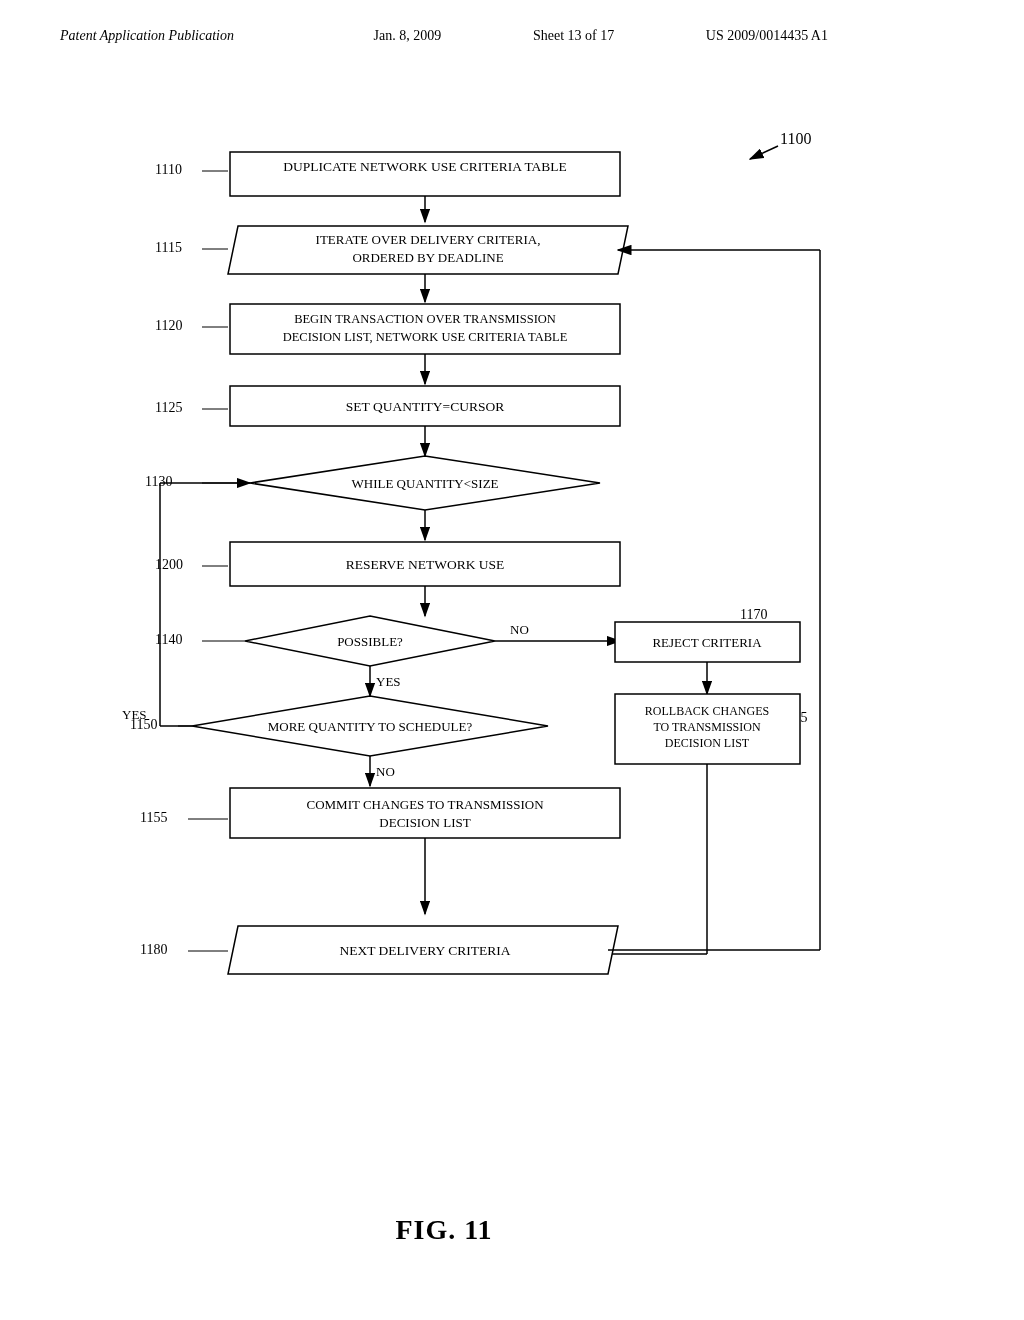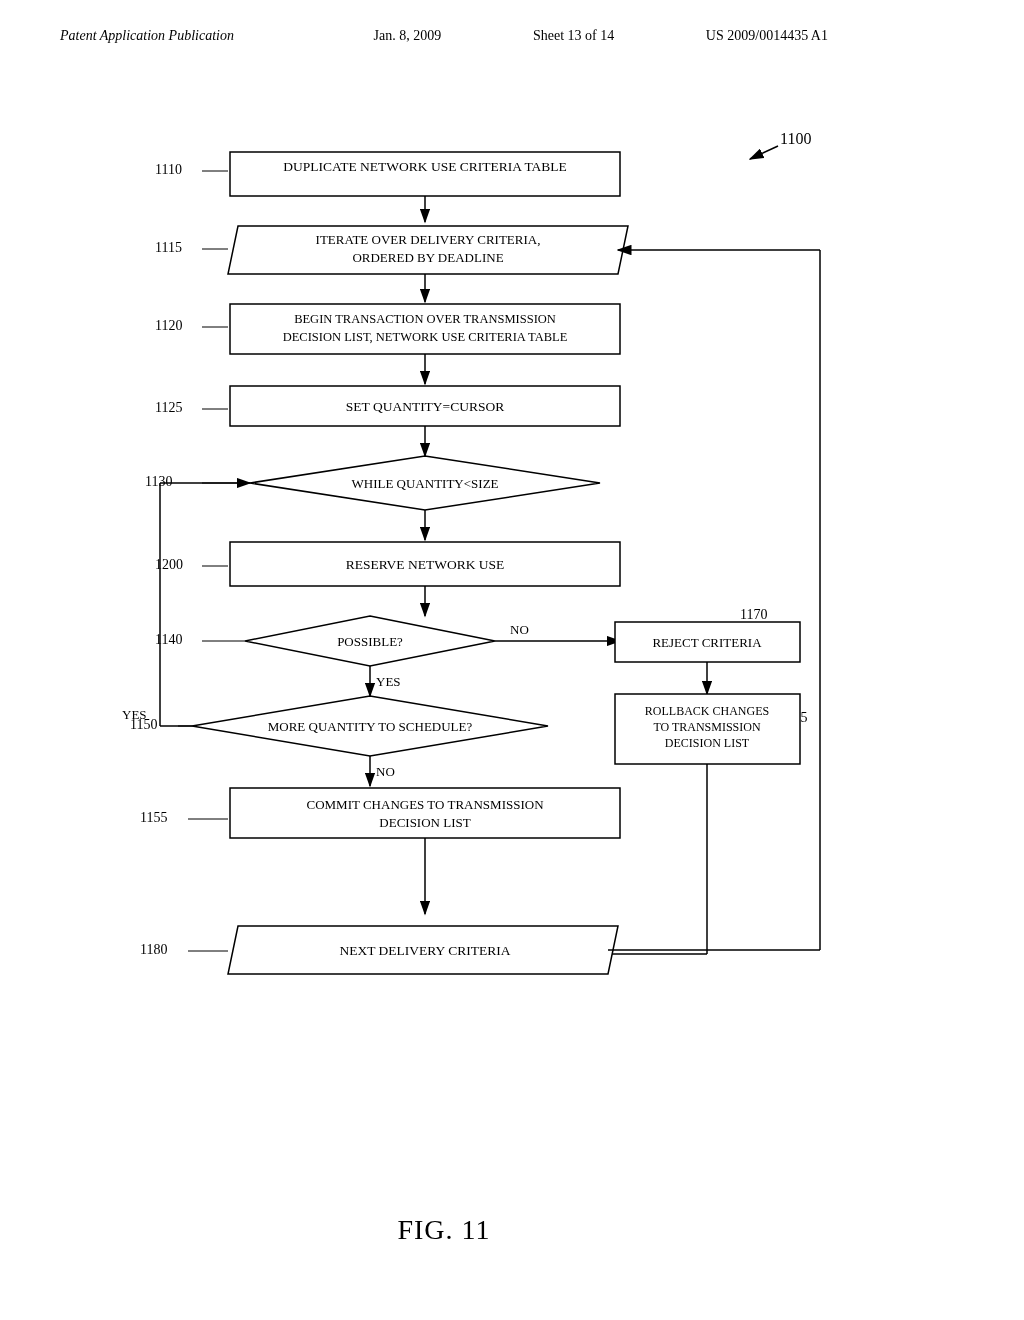--- a/index.html
+++ b/index.html
@@ -44,34 +44,34 @@
       width: 860px;
       height: 1100px;
       display: block;
       margin: 0 auto;
     }
 
     
     .fig-label {
       text-align: center;
       font-size: 28px;
-      font-weight: normal;
+      font-weight: bold;
       padding-bottom: 20px;
       letter-spacing: 1px;
     }
   </style>
 </head>
 <body>
 
 <div class="page">
 
   <div class="header">
     <div class="header-left">Patent Application Publication</div>
     <div class="header-center">Jan. 8, 2009</div>
-    <div class="header-sheet" style="font-size:14px;">Sheet 13 of 14</div>
+    <div class="header-sheet" style="font-size:14px;">Sheet 13 of 17</div>
     <div class="header-right">US 2009/0014435 A1</div>
   </div>
 
   <div class="diagram-container">
     <svg class="flowchart" viewBox="0 0 860 1100" xmlns="http://www.w3.org/2000/svg">
       <defs>
         <marker id="arrowhead" markerWidth="10" markerHeight="7" refX="9" refY="3.5" orient="auto">
           <polygon points="0 0, 10 3.5, 0 7" fill="#000"></polygon>
         </marker>
       </defs>

